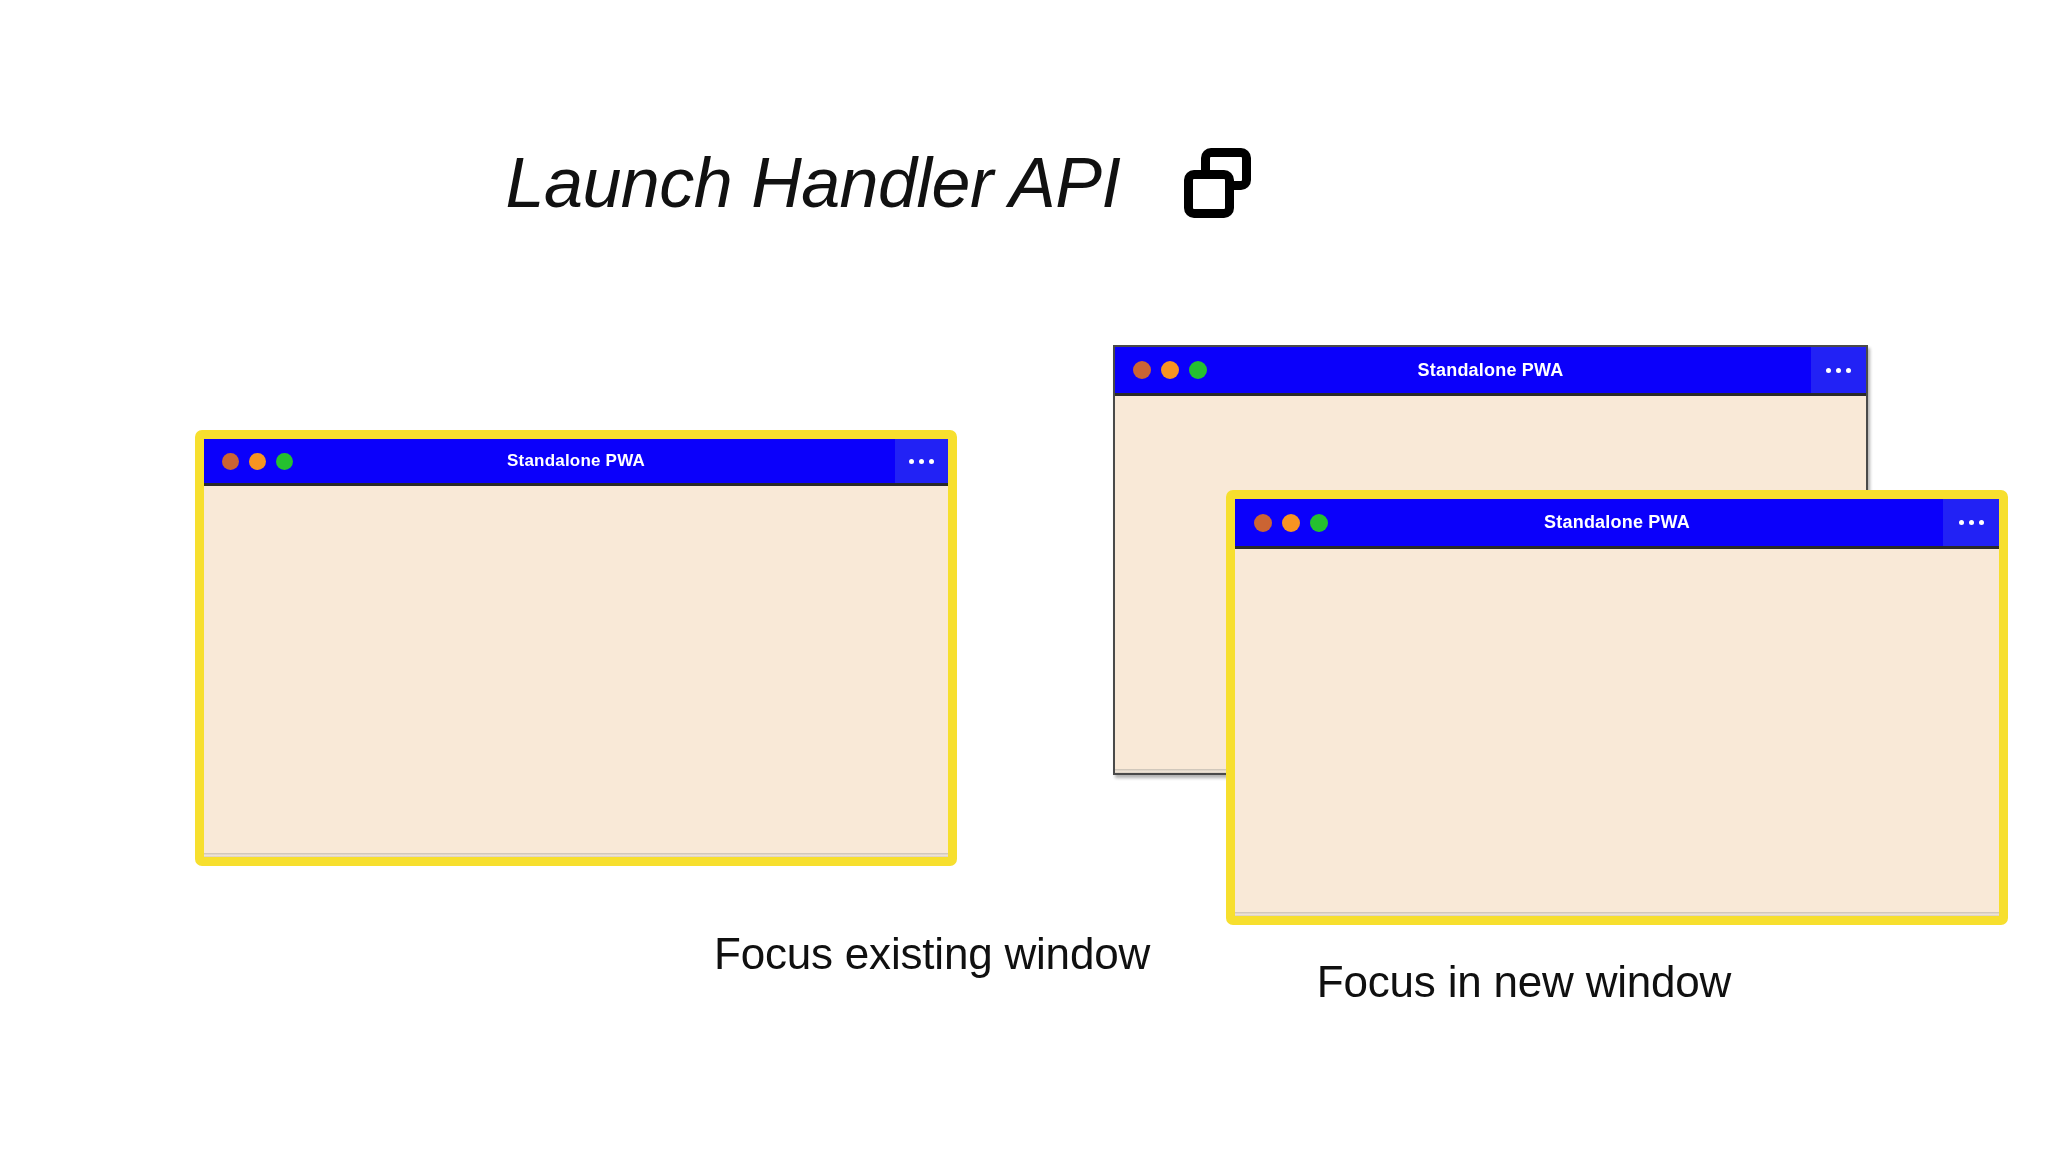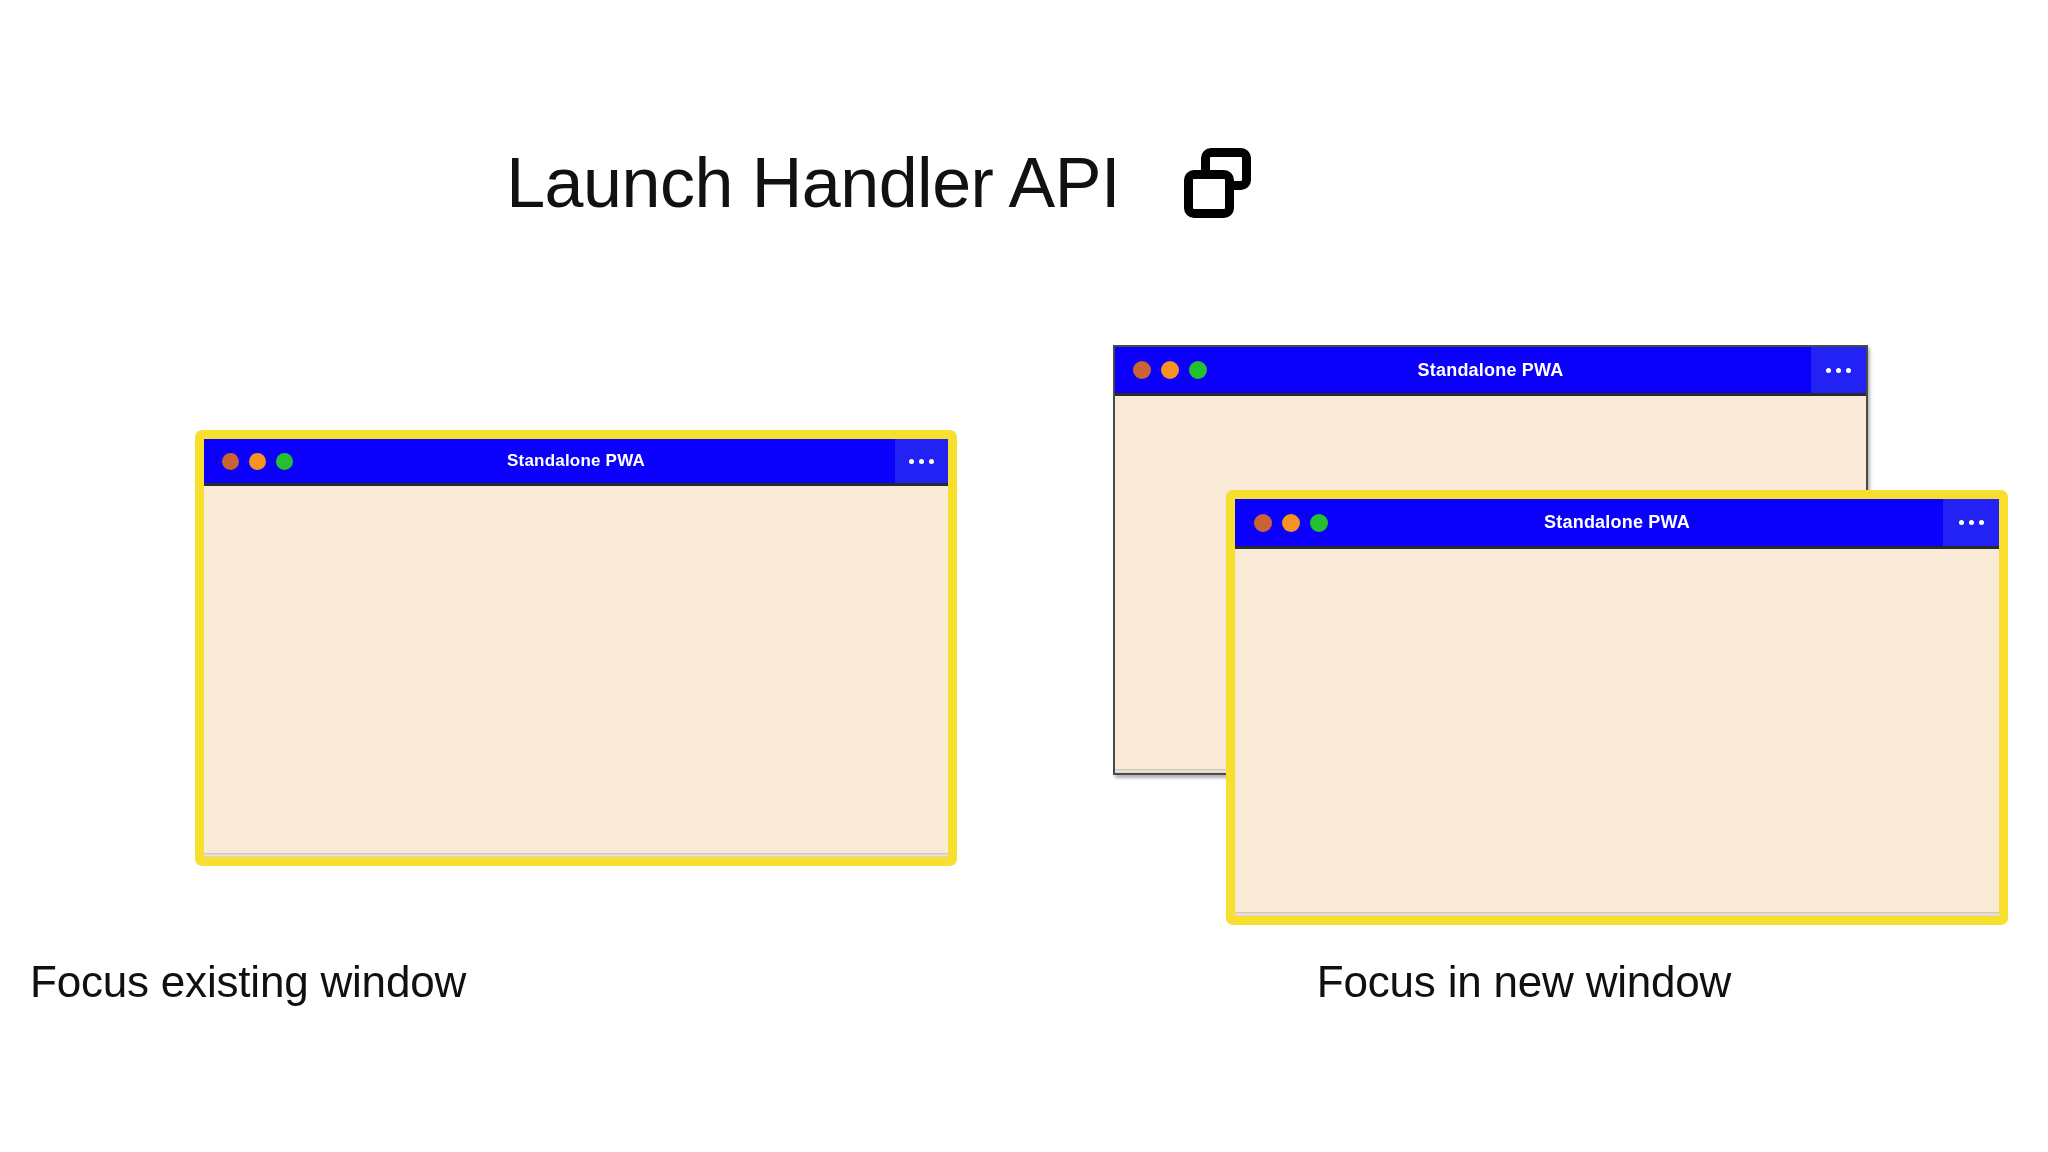--- a/index.html
+++ b/index.html
@@ -20,20 +20,21 @@
   .header {
     position: absolute;
     left: 0;
     top: 128px;
     width: 1760px;
     height: 110px;
     display: flex;
     align-items: center;
     justify-content: center;
     gap: 62px;
+    font-style: italic;
   }
   .header-title {
     font-size: 70px;
     font-weight: 400;
     color: #111111;
     letter-spacing: -0.5px;
     line-height: 1;
     white-space: nowrap;
   }
   .header-icon {
@@ -162,21 +163,21 @@
   
   .caption {
     position: absolute;
     font-size: 44px;
     font-weight: 400;
     color: #101010;
     white-space: nowrap;
     letter-spacing: -0.2px;
     line-height: 1;
   }
-  #caption-focus { left: 0;    top: 960px; width: 1150px; text-align: left; padding-left: 30px; }
+  #caption-focus { left: 0;    top: 932px; width: 1150px; text-align: right; }
   #caption-new   { left: 1000px; top: 960px; width: 1048px; text-align: center; }
 </style>
 </head>
 <body>
 
 <div class="header">
   <div class="header-title">Launch Handler API</div>
   <svg class="header-icon" viewBox="0 0 72 72" aria-hidden="true">
     <rect x="23.5" y="5.5" width="41" height="33" rx="5.5" ry="5.5" fill="none" stroke="#000000" stroke-width="9"></rect>
     <rect x="6.5" y="27.5" width="41" height="39" rx="5.5" ry="5.5" fill="#ffffff" stroke="#000000" stroke-width="9"></rect>

